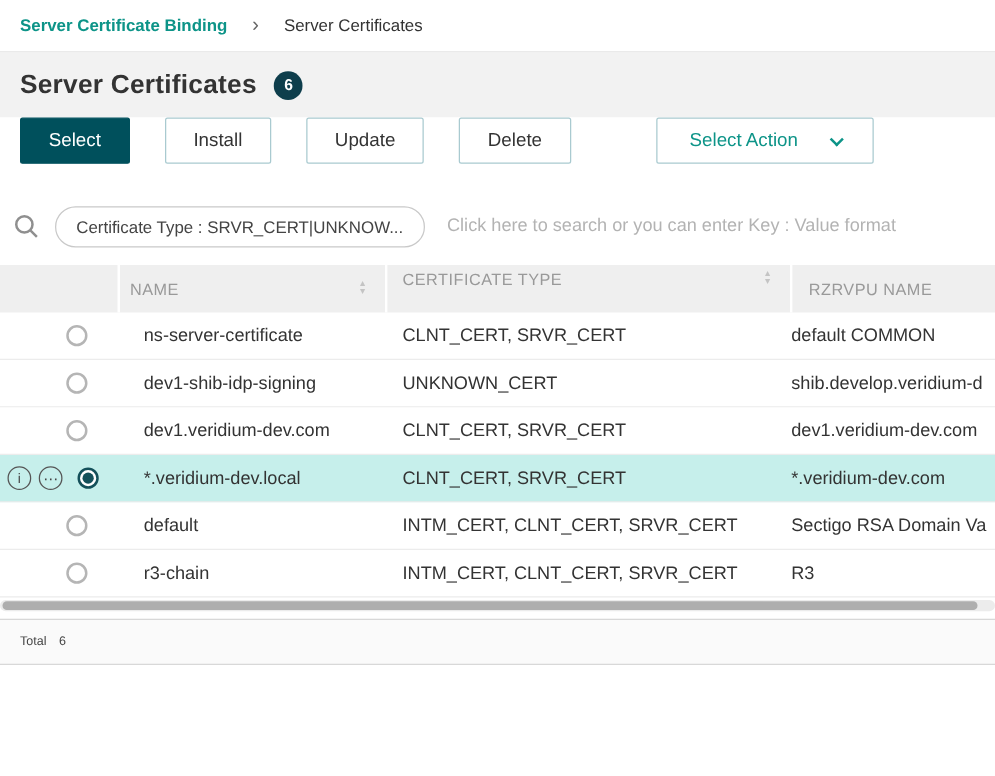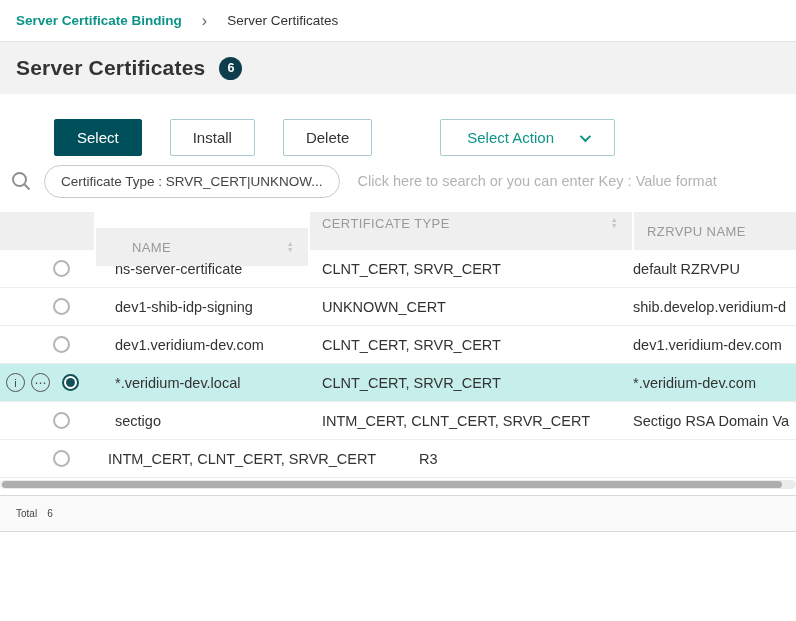--- a/index.html
+++ b/index.html
@@ -15,22 +15,22 @@
 
   
   .title-band { height:52px; background:#f2f2f2; display:flex; align-items:center;
     padding:0 16px; gap:14px; }
   .page-title { font-size:21px; font-weight:700; color:#333; letter-spacing:.2px; }
   .count-badge { min-width:23px; height:23px; border-radius:50%; background:#0e3e4c;
     color:#fff; font-size:12.5px; font-weight:700; display:flex; align-items:center;
     justify-content:center; }
 
   
-  .toolbar { height:62px; display:flex; align-items:flex-end; padding:0 16px; gap:28px;
-    background:#fff;margin-left:38px; }
+  .toolbar { height:62px; display:flex; align-items:flex-start; padding:0 16px; gap:28px;
+    background:#fff; }
   .btn { font-family:"Liberation Sans", sans-serif; font-size:15px; height:37px;
     padding:0 22px; background:#fff; border:1px solid #a9cad0; color:#333;
     cursor:pointer; border-radius:2px; }
   .btn-primary { background:#00505c; border:1px solid #00505c; color:#fff; }
   .btn-action { color:#0d9488; display:flex; align-items:center; gap:26px;
     padding:0 26px; margin-left:40px; }
   .chevron-down { width:8px; height:8px; border-right:2px solid #0d9488;
     border-bottom:2px solid #0d9488; transform:rotate(45deg) translateY(-2px); }
 
   
@@ -42,21 +42,21 @@
   .search-placeholder { color:#b3b3b3; font-size:14.5px; margin-left:6px;
     white-space:nowrap; overflow:hidden; }
 
   
   .table { width:796px; margin-top:6px; }
   .thead { display:flex; height:38px; }
   .th { background:#efefef; display:flex; align-items:center; height:38px;
     color:#999; font-size:13px; letter-spacing:.4px; border-right:2px solid #fff; }
   .th:last-child { border-right:none; }
   .th-radio { width:96px; }
-  .th-name { width:214px; padding:0 14px 0 36px; justify-content:space-between;margin-top:16px; }
+  .th-name { width:214px; padding:0 14px 0 8px; justify-content:space-between; }
   .th-type { width:324px; padding:0 14px 16px 12px; justify-content:space-between; }
   .th-common { flex:1; padding-left:13px; }
   .sort-icon { display:flex; flex-direction:column; color:#c4c4c4; font-size:7px;
     line-height:6px; cursor:pointer; }
 
   .trow { display:flex; height:38px; align-items:center; border-bottom:1px solid #ececec;
     background:#fff; font-size:14.5px; cursor:pointer; }
   .trow.selected { background:#c6efeb; }
   .cell-radio { width:96px; display:flex; align-items:center; height:100%;
     padding-left:6px; gap:6px; }
@@ -96,20 +96,21 @@
 </div>
 
 <div class="title-band">
   <span class="page-title">Server Certificates</span>
   <span class="count-badge">6</span>
 </div>
 
 <div class="toolbar">
   <button class="btn btn-primary">Select</button>
   <button class="btn">Install</button>
+  <button class="btn">Update</button>
   <button class="btn">Delete</button>
   <button class="btn btn-action">
     <span>Select Action</span>
     <span class="chevron-down"></span>
   </button>
 </div>
 
 <div class="search-row">
   <span class="search-icon">
     <svg width="22" height="22" viewBox="0 0 22 22">
@@ -143,21 +144,21 @@
     </div>
   </div>
 
   <div class="trow">
     <div class="cell-radio">
         <span class="spacer"></span>
       <span class="radio"></span>
       </div>
     <div class="cell-name">ns-server-certificate</div>
     <div class="cell-type">CLNT_CERT, SRVR_CERT</div>
-    <div class="cell-common">default RZRVPU</div>
+    <div class="cell-common">default COMMON</div>
   </div>
 
   <div class="trow">
     <div class="cell-radio">
         <span class="spacer"></span>
       <span class="radio"></span>
       </div>
     <div class="cell-name">dev1-shib-idp-signing</div>
     <div class="cell-type">UNKNOWN_CERT</div>
     <div class="cell-common">shib.develop.veridium-d</div>
@@ -183,30 +184,31 @@
     <div class="cell-name">*.veridium-dev.local</div>
     <div class="cell-type">CLNT_CERT, SRVR_CERT</div>
     <div class="cell-common">*.veridium-dev.com</div>
   </div>
 
   <div class="trow">
     <div class="cell-radio">
         <span class="spacer"></span>
       <span class="radio"></span>
       </div>
-    <div class="cell-name">sectigo</div>
+    <div class="cell-name">default</div>
     <div class="cell-type">INTM_CERT, CLNT_CERT, SRVR_CERT</div>
     <div class="cell-common">Sectigo RSA Domain Va</div>
   </div>
 
   <div class="trow">
     <div class="cell-radio">
         <span class="spacer"></span>
       <span class="radio"></span>
       </div>
+    <div class="cell-name">r3-chain</div>
     <div class="cell-type">INTM_CERT, CLNT_CERT, SRVR_CERT</div>
     <div class="cell-common">R3</div>
   </div>
 </div>
 
 <div class="hscroll">
   <div class="hscroll-thumb"></div>
 </div>
 
 <div class="table-footer">

